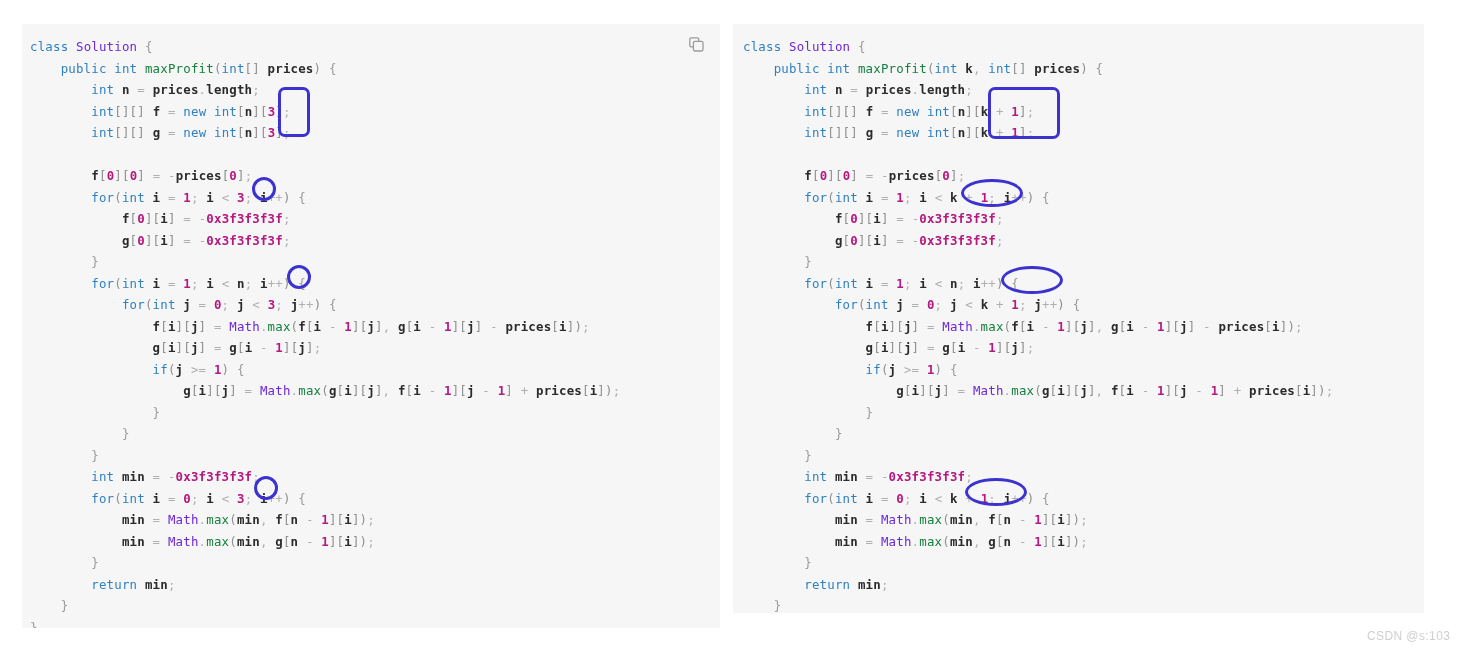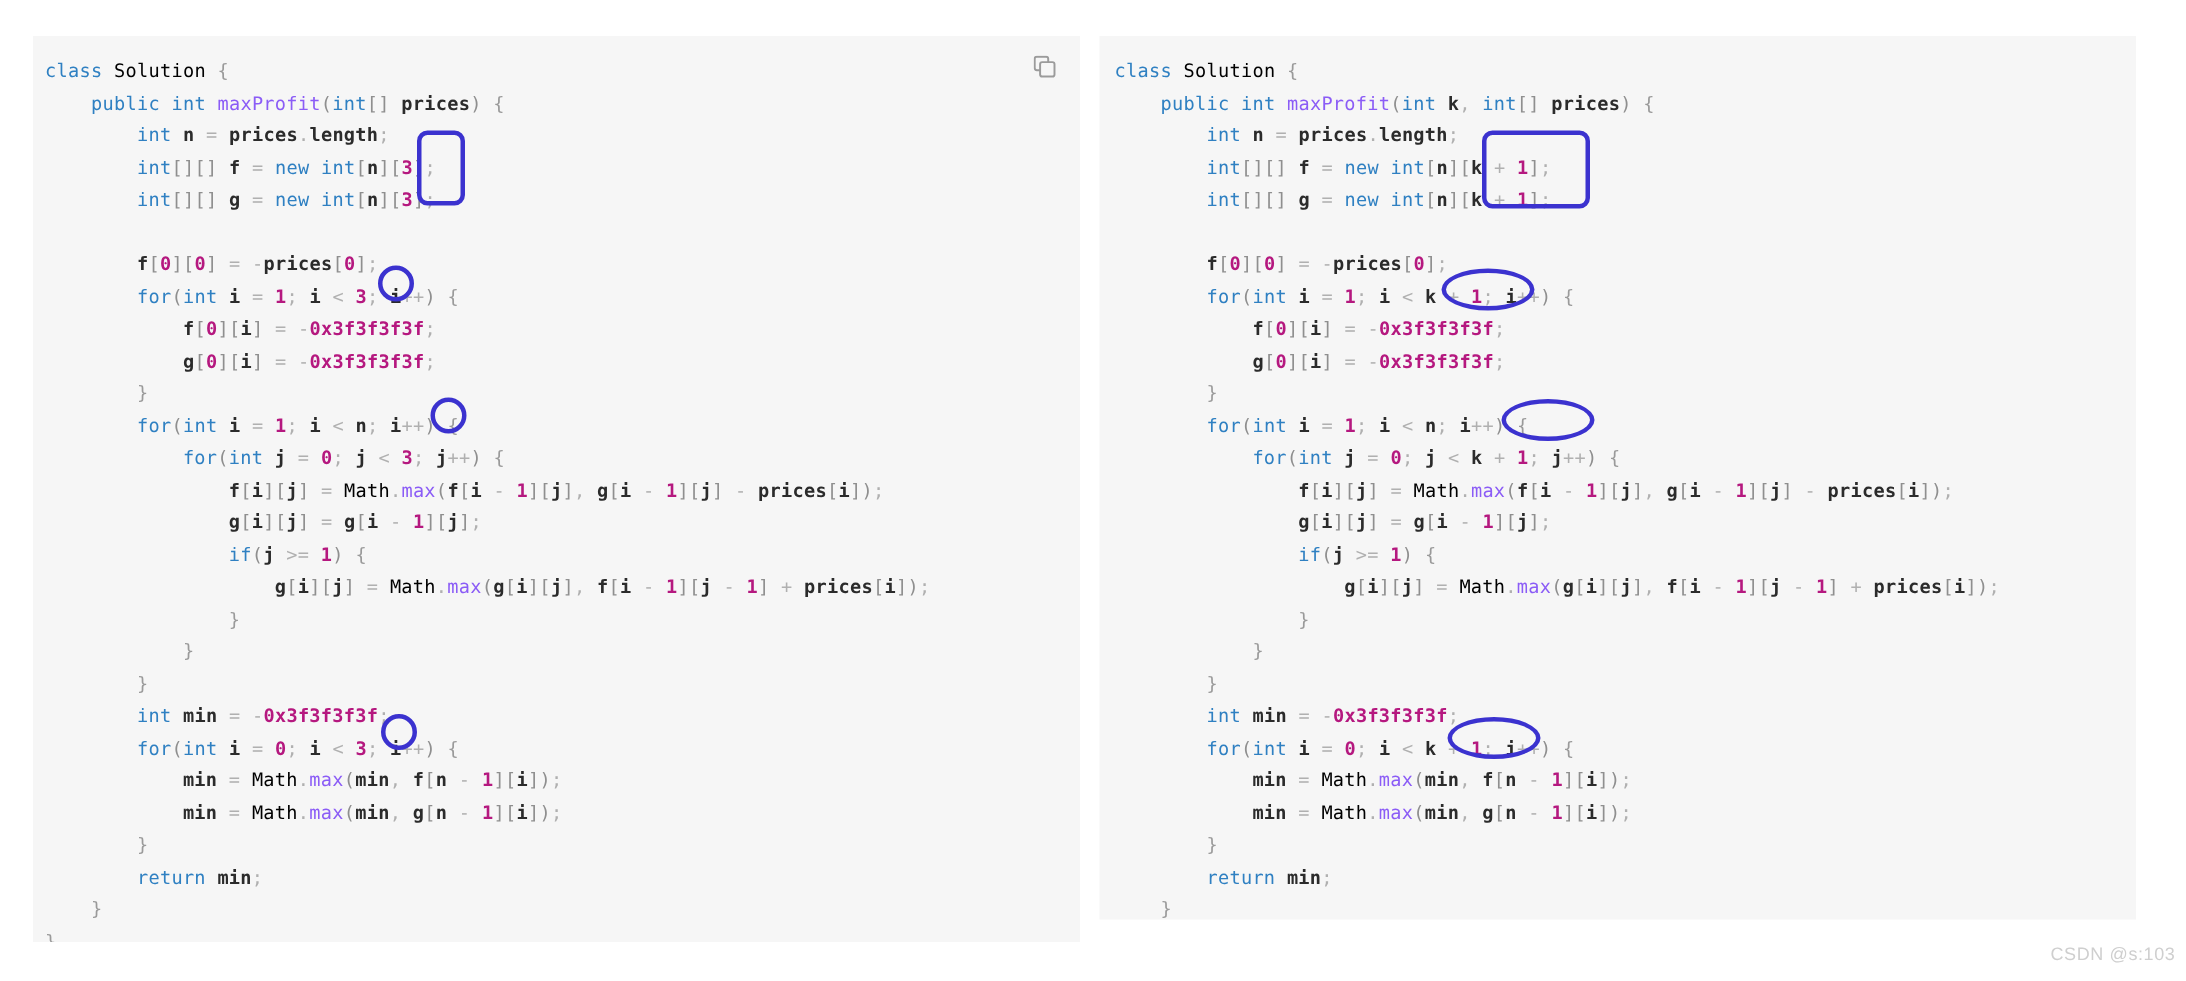--- a/index.html
+++ b/index.html
@@ -32,22 +32,22 @@
     font-size: 12.4px;
     line-height: 21.5px;
     letter-spacing: 0.2px;
   }
   #panel-right .code-body { padding-left: 10px; }
 
   .ln { display: block; height: 21.5px; }
 
   
   .kw   { color: #2f80c2; text-align: center; }
-  .typ  { color: #000000; margin-top: 44px; }
-  .fn   { color: #8b5cf6; }
+  .typ  { color: #6d28d9; margin-top: 44px; }
+  .fn   { color: #15803d; }
   .num  { color: #b5187f; font-weight: bold; }
   .var  { color: #2b2b2b; font-weight: bold; }
   .pl   { color: #8f8f8f; }
   .op   { color: #b0b0b0; }
   .br   { color: #9a9a9a; }
 
   
   #copy-icon {
     position: absolute;
     right: 16px;

